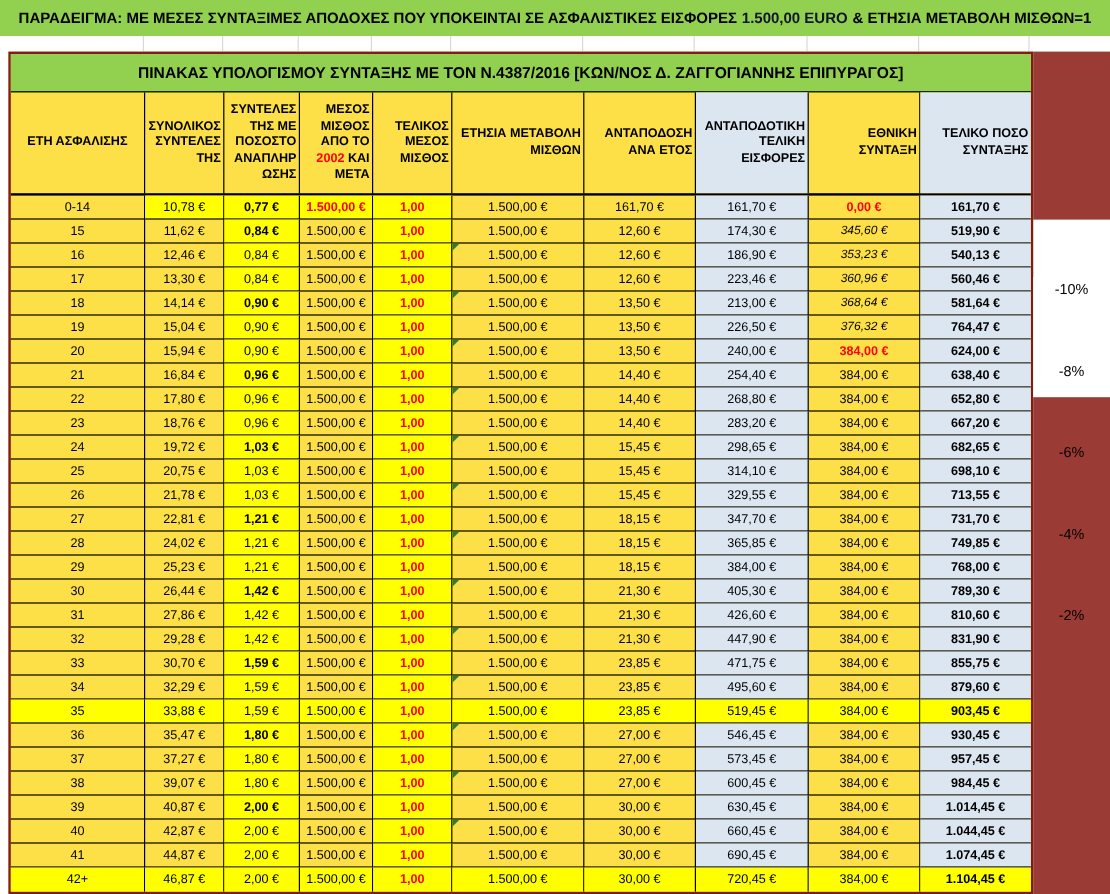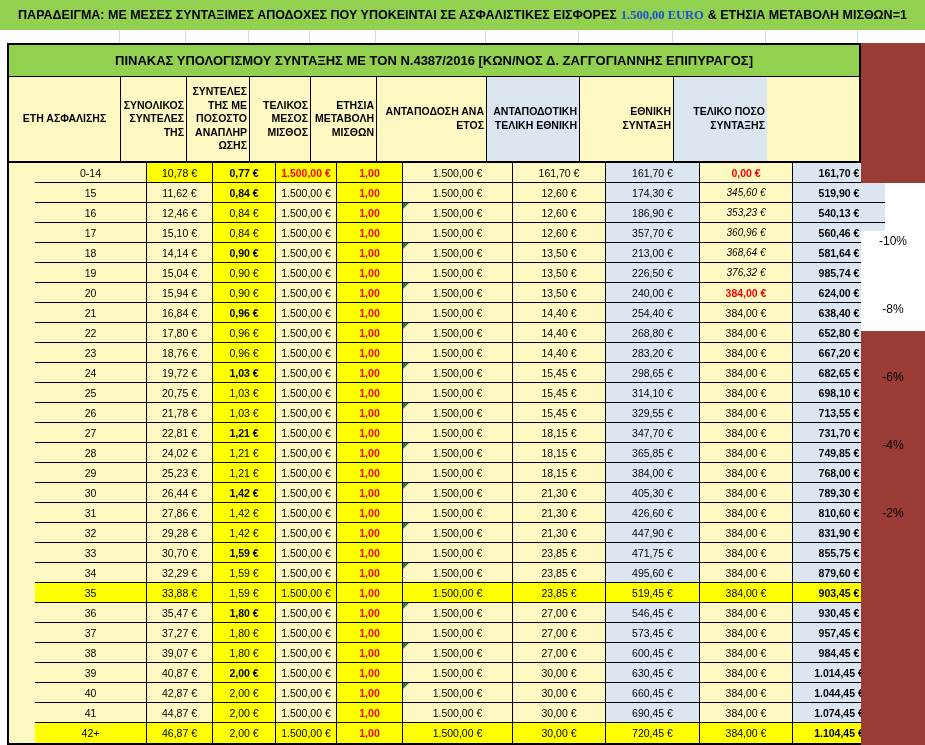--- a/index.html
+++ b/index.html
@@ -2,36 +2,36 @@
 <html><head>
 <meta charset="utf-8">
 <style>
   html,body{margin:0;padding:0;background:#fff;}
   .sheet{position:relative;width:925px;height:745px;background:#ffffff;
          font-family:"Liberation Sans",sans-serif;overflow:hidden;color:#000;}
   
   .banner{position:absolute;left:0;top:0;width:925px;height:30px;background:#92D050;
           display:flex;align-items:center;justify-content:center;font-weight:bold;
           font-size:12.5px;white-space:nowrap;}
-  .banner .hl{color:#1d4ed8;padding:0 4px;font-family:Liberation Serif, serif;}
+  .banner .hl{color:#0f172a;padding:0 4px;}
   
   .vline{position:absolute;top:30px;height:13px;width:1px;background:#d9d9d9;}
   
-  .tablebox{position:absolute;left:7px;top:43px;width:850px;border:2px solid #000000;background:#fef9c3;}
+  .tablebox{position:absolute;left:7px;top:43px;width:850px;border:2px solid #7f1d1d;background:#fde047;}
   .titlebar{height:32px;background:#92D050;border-bottom:1px solid #000;display:flex;
             align-items:center;justify-content:center;font-weight:bold;font-size:13px;
             box-sizing:border-box;}
   .hrow,.drow{display:grid;grid-template-columns:112px 66px 63px 61px 66px 110px 93px 94px 93px 92px;}
   .hrow{height:86px;border-bottom:2px solid #000;box-sizing:border-box;}
   .hcell{border-right:1px solid #000;box-sizing:border-box;display:flex;align-items:center;
          justify-content:center;text-align:right;font-weight:bold;font-size:10.5px;
          line-height:1.3;padding:1px 2px;overflow-wrap:anywhere;word-break:break-word;}
   .hcell:last-child{border-right:none;}
   .hcell .red2002{color:#FF0000;}
-  .drow{height:20px;box-sizing:border-box;margin-left:26px;}
+  .drow{height:20px;box-sizing:border-box;}
   .drow.last .dcell{border-bottom:none;}
   .dcell{position:relative;border-right:1px solid #000;border-bottom:1px solid #000;
          box-sizing:border-box;display:flex;align-items:center;justify-content:center;
          font-size:10.5px;white-space:nowrap;overflow:hidden;}
   .dcell:last-child{border-right:none;}
   .bg-yellow{background:#FFFF00;}
   .bg-blue{background:#DCE6F1;}
   .txt-red{color:#FF0000;}
   .bold{font-weight:bold;}
   .italic{font-style:italic;font-size:10px;}
@@ -67,24 +67,27 @@
       <div class="vline" style="left: 765px;"></div>
       <div class="vline" style="left: 857px;"></div>
     </div>
 
   <div class="tablebox">
     <div class="titlebar">ΠΙΝΑΚΑΣ ΥΠΟΛΟΓΙΣΜΟΥ ΣΥΝΤΑΞΗΣ ΜΕ ΤΟΝ Ν.4387/2016  [ΚΩΝ/ΝΟΣ Δ. ΖΑΓΓΟΓΙΑΝΝΗΣ ΕΠΙΠΥΡΑΓΟΣ]</div>
     <div class="hrow" id="header-row">
         <div class="hcell">ΕΤΗ ΑΣΦΑΛΙΣΗΣ</div>
         <div class="hcell">ΣΥΝΟΛΙΚΟΣ ΣΥΝΤΕΛΕΣΤΗΣ</div>
         <div class="hcell">ΣΥΝΤΕΛΕΣΤΗΣ ΜΕ ΠΟΣΟΣΤΟ ΑΝΑΠΛΗΡΩΣΗΣ</div>
+        <div class="hcell">
+          <span>ΜΕΣΟΣ ΜΙΣΘΟΣ ΑΠΟ ΤΟ <span class="red2002">2002</span> ΚΑΙ ΜΕΤΑ</span>
+        </div>
         <div class="hcell">ΤΕΛΙΚΟΣ ΜΕΣΟΣ ΜΙΣΘΟΣ</div>
         <div class="hcell">ΕΤΗΣΙΑ ΜΕΤΑΒΟΛΗ ΜΙΣΘΩΝ</div>
         <div class="hcell">ΑΝΤΑΠΟΔΟΣΗ ΑΝΑ ΕΤΟΣ</div>
-        <div class="hcell bg-blue">ΑΝΤΑΠΟΔΟΤΙΚΗ ΤΕΛΙΚΗ ΕΘΝΙΚΗ</div>
+        <div class="hcell bg-blue">ΑΝΤΑΠΟΔΟΤΙΚΗ ΤΕΛΙΚΗ ΕΙΣΦΟΡΕΣ</div>
         <div class="hcell">ΕΘΝΙΚΗ ΣΥΝΤΑΞΗ</div>
         <div class="hcell bg-blue">ΤΕΛΙΚΟ ΠΟΣΟ ΣΥΝΤΑΞΗΣ</div>
       </div>
     <div id="data-rows">
         <div class="drow">
           <div class="dcell">
             <span>0-14</span>
           </div>
           <div class="dcell bg-yellow">
             <span>10,78 €</span>
@@ -177,39 +180,39 @@
           </div>
           <div class="dcell bg-blue bold">
             <span>540,13 €</span>
           </div>
         </div>
         <div class="drow">
           <div class="dcell">
             <span>17</span>
           </div>
           <div class="dcell">
-            <span>15,10 €</span>
+            <span>13,30 €</span>
           </div>
           <div class="dcell bg-yellow">
             <span>0,84 €</span>
           </div>
           <div class="dcell">
             <span>1.500,00 €</span>
           </div>
           <div class="dcell bg-yellow txt-red bold">
             <span>1,00</span>
           </div>
           <div class="dcell">
             <span>1.500,00 €</span>
           </div>
           <div class="dcell">
             <span>12,60 €</span>
           </div>
           <div class="dcell bg-blue">
-            <span>357,70 €</span>
+            <span>223,46 €</span>
           </div>
           <div class="dcell italic">
             <span>360,96 €</span>
           </div>
           <div class="dcell bg-blue bold">
             <span>560,46 €</span>
           </div>
         </div>
         <div class="drow">
           <div class="dcell">
@@ -266,21 +269,21 @@
           <div class="dcell">
             <span>13,50 €</span>
           </div>
           <div class="dcell bg-blue">
             <span>226,50 €</span>
           </div>
           <div class="dcell italic">
             <span>376,32 €</span>
           </div>
           <div class="dcell bg-blue bold">
-            <span>985,74 €</span>
+            <span>764,47 €</span>
           </div>
         </div>
         <div class="drow">
           <div class="dcell">
             <span>20</span>
           </div>
           <div class="dcell">
             <span>15,94 €</span>
           </div>
           <div class="dcell bg-yellow">

